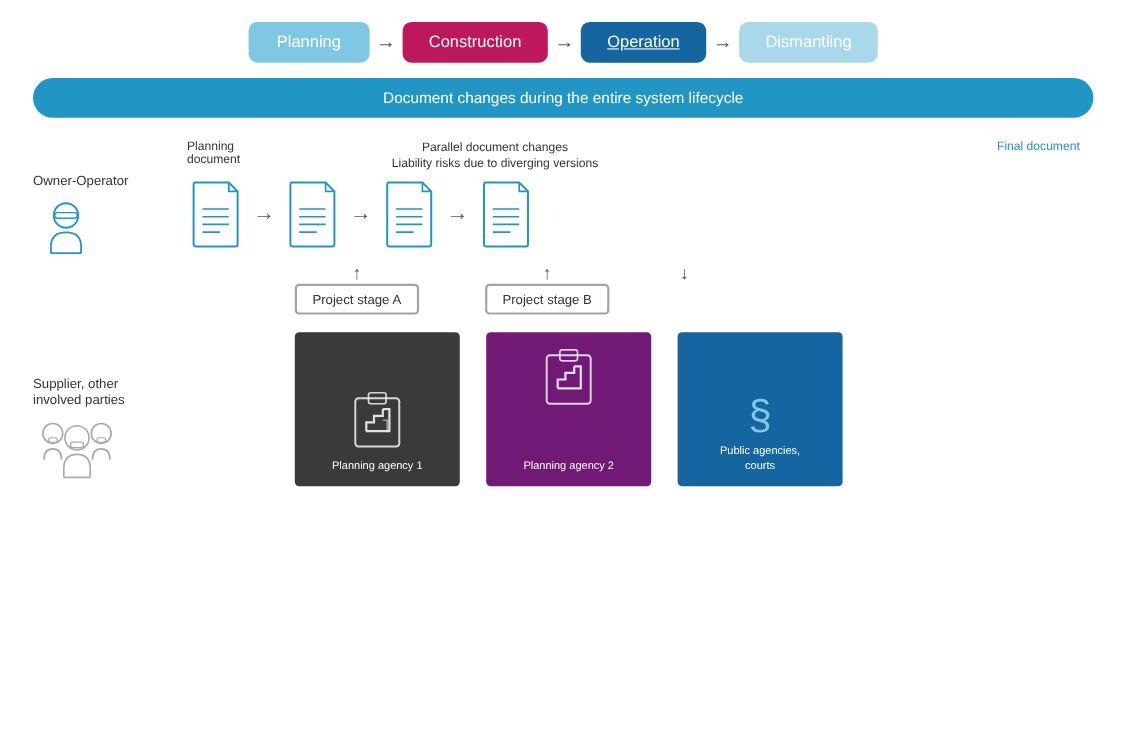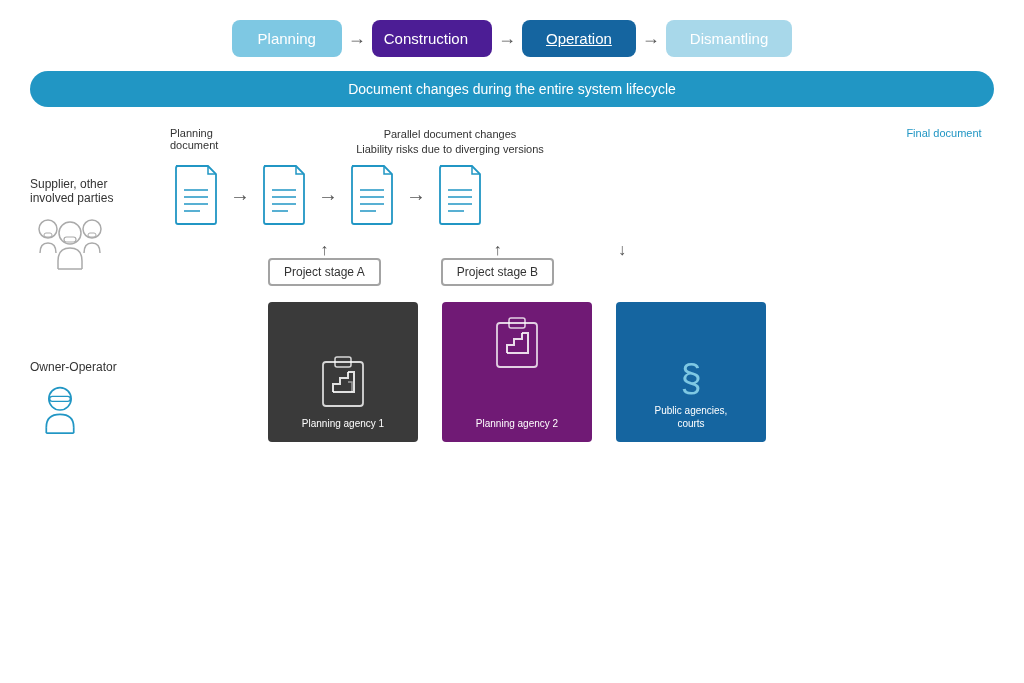--- a/index.html
+++ b/index.html
@@ -35,21 +35,21 @@
       font-size: 15px;
       font-weight: 500;
       color: #fff;
       border: none;
       cursor: pointer;
       min-width: 110px;
       text-align: center;
     }
 
     .phase-btn.light { background: #7ec8e3; }
-    .phase-btn.medium { background: #4c1d95; padding-left: 12px; }
+    .phase-btn.medium { background: #be185d; }
     .phase-btn.dark { background: #1565a0; text-decoration: underline; }
     .phase-btn.pale { background: #a8d8ea; }
 
     .phase-arrow {
       color: #555;
       font-size: 18px;
       margin: 0 6px;
     }
 
     
@@ -244,58 +244,58 @@
     <span class="phase-arrow">→</span>
     <button class="phase-btn pale">Dismantling</button>
   </div>
 
   <div class="lifecycle-banner">Document changes during the entire system lifecycle</div>
 
   <div class="diagram">
 
     <div class="left-col">
 
+      <div>
+        <div class="persona-label">Owner-Operator</div>
+        
+        <svg class="icon-person" viewBox="0 0 60 70" fill="none" xmlns="http://www.w3.org/2000/svg">
+
+          <circle cx="30" cy="22" r="13" stroke="#2196c4" stroke-width="2" fill="none"></circle>
+
+          <rect x="18" y="19" width="24" height="6" rx="3" stroke="#2196c4" stroke-width="1.5" fill="none"></rect>
+          <line x1="24" y1="22" x2="24" y2="22" stroke="#2196c4" stroke-width="1.5"></line>
+
+          <path d="M14 55 Q14 40 30 40 Q46 40 46 55" stroke="#2196c4" stroke-width="2" fill="none"></path>
+
+          <line x1="14" y1="55" x2="14" y2="62" stroke="#2196c4" stroke-width="2"></line>
+          <line x1="46" y1="55" x2="46" y2="62" stroke="#2196c4" stroke-width="2"></line>
+          <line x1="14" y1="62" x2="46" y2="62" stroke="#2196c4" stroke-width="2"></line>
+        </svg>
+      </div>
+
       <div style="margin-top: 20px;">
         <div class="persona-label" style="white-space:pre-line;">Supplier, other
 involved parties</div>
         
         <svg width="80" height="65" viewBox="0 0 80 65" fill="none" xmlns="http://www.w3.org/2000/svg">
 
           <circle cx="18" cy="18" r="9" stroke="#aaa" stroke-width="1.5" fill="none"></circle>
           <rect x="14" y="22" width="8" height="4" rx="2" stroke="#aaa" stroke-width="1" fill="none"></rect>
           <path d="M10 42 Q10 32 18 32 Q26 32 26 42" stroke="#aaa" stroke-width="1.5" fill="none"></path>
 
           <circle cx="62" cy="18" r="9" stroke="#aaa" stroke-width="1.5" fill="none"></circle>
           <rect x="58" y="22" width="8" height="4" rx="2" stroke="#aaa" stroke-width="1" fill="none"></rect>
           <path d="M54 42 Q54 32 62 32 Q70 32 70 42" stroke="#aaa" stroke-width="1.5" fill="none"></path>
 
           <circle cx="40" cy="22" r="11" stroke="#aaa" stroke-width="1.5" fill="none"></circle>
           <rect x="34" y="26" width="12" height="5" rx="2.5" stroke="#aaa" stroke-width="1.2" fill="none"></rect>
           <path d="M28 50 Q28 37 40 37 Q52 37 52 50" stroke="#aaa" stroke-width="1.5" fill="none"></path>
           <line x1="28" y1="50" x2="28" y2="58" stroke="#aaa" stroke-width="1.5"></line>
           <line x1="52" y1="50" x2="52" y2="58" stroke="#aaa" stroke-width="1.5"></line>
           <line x1="28" y1="58" x2="52" y2="58" stroke="#aaa" stroke-width="1.5"></line>
-        </svg>
-      </div>
-
-      <div>
-        <div class="persona-label">Owner-Operator</div>
-        
-        <svg class="icon-person" viewBox="0 0 60 70" fill="none" xmlns="http://www.w3.org/2000/svg">
-
-          <circle cx="30" cy="22" r="13" stroke="#2196c4" stroke-width="2" fill="none"></circle>
-
-          <rect x="18" y="19" width="24" height="6" rx="3" stroke="#2196c4" stroke-width="1.5" fill="none"></rect>
-          <line x1="24" y1="22" x2="24" y2="22" stroke="#2196c4" stroke-width="1.5"></line>
-
-          <path d="M14 55 Q14 40 30 40 Q46 40 46 55" stroke="#2196c4" stroke-width="2" fill="none"></path>
-
-          <line x1="14" y1="55" x2="14" y2="62" stroke="#2196c4" stroke-width="2"></line>
-          <line x1="46" y1="55" x2="46" y2="62" stroke="#2196c4" stroke-width="2"></line>
-          <line x1="14" y1="62" x2="46" y2="62" stroke="#2196c4" stroke-width="2"></line>
         </svg>
       </div>
     </div>
 
     <div class="diagram-center">
 
       <div class="top-texts">
         <div class="tt-planning-doc">Planning document</div>
         <div class="tt-spacer1"></div>
         <div class="tt-parallel" style="white-space:pre-line;">Parallel document changes

